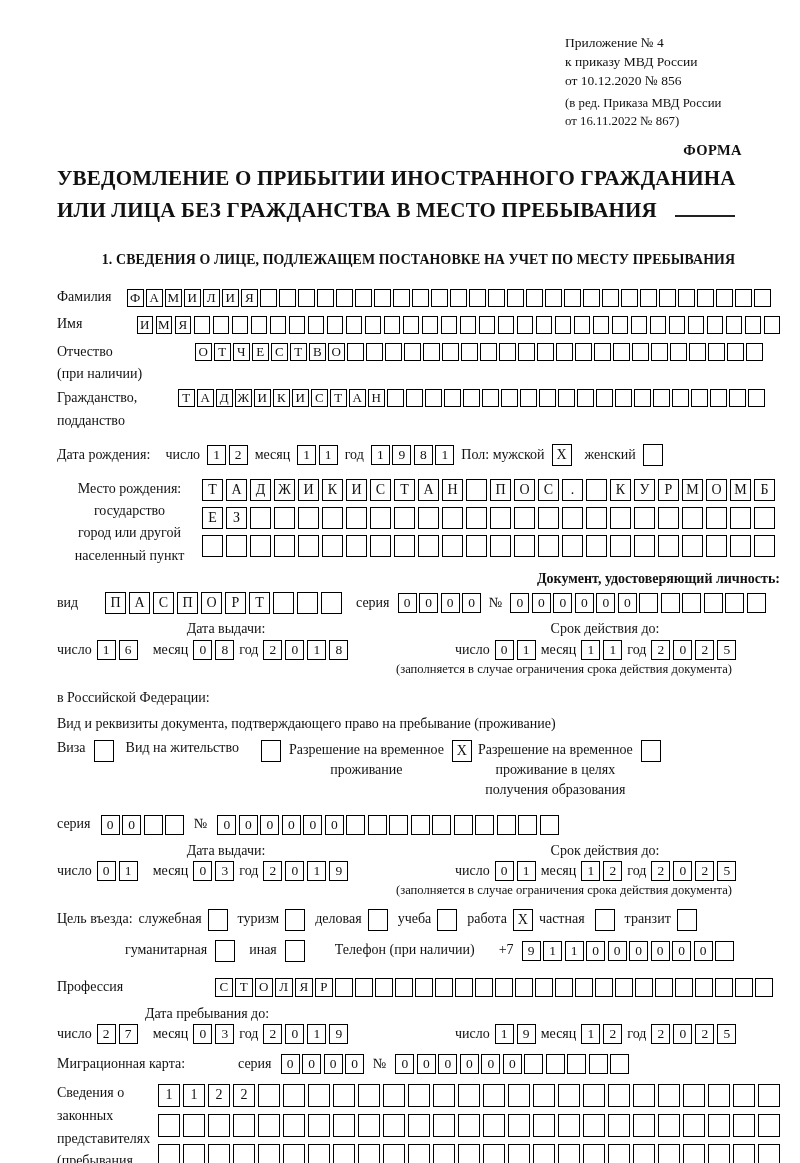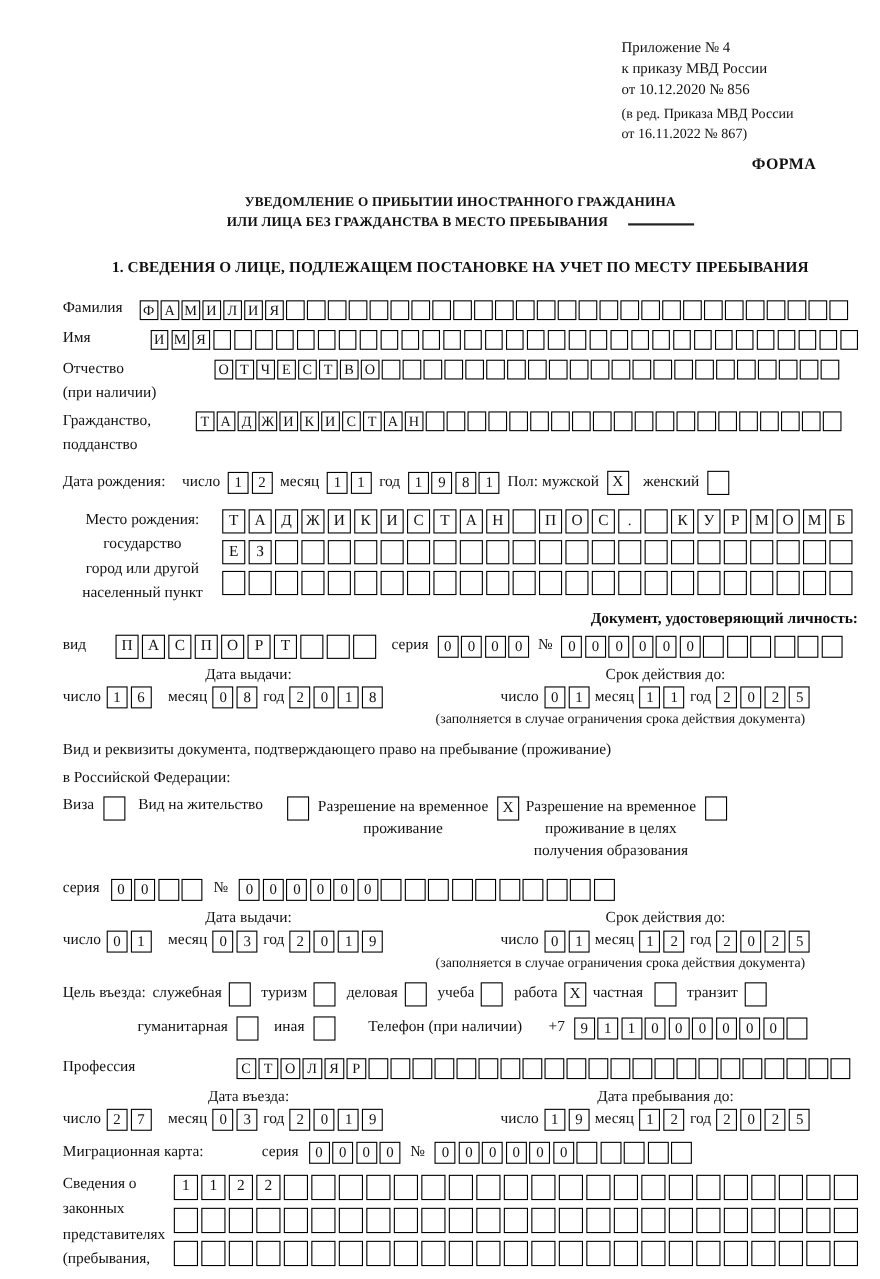--- a/index.html
+++ b/index.html
@@ -6,21 +6,21 @@
   .page{
     width:800px;height:1163px;box-sizing:border-box;position:relative;
     background:#fff;color:#111;overflow:hidden;
     font-family:"Liberation Serif","DejaVu Serif",serif;
     font-size:14px;line-height:1.2;
     padding:34px 20px 0 57px;
   }
   .appendix{margin-left:508px;font-size:13.5px;line-height:1.4;}
   .appendix .rev{margin-top:4px;font-size:12.8px;}
   .form-word{text-align:right;margin-right:38px;margin-top:12px;font-weight:bold;font-size:14.5px;letter-spacing:.4px;}
-  .doc-title{text-align:center;font-weight:bold;font-size:12px;line-height:1.55;margin-top:14px;letter-spacing:.2px;}
+  .doc-title{font-weight:bold;font-size:21px;line-height:1.55;margin-top:2px;letter-spacing:.2px;}
   .blank-line{display:inline-block;width:60px;border-bottom:2px solid #222;margin-left:18px;vertical-align:baseline;}
   .sec-heading{font-weight:bold;font-size:13.9px;margin-top:25px;text-align:center;letter-spacing:.1px;}
   .row{display:flex;align-items:center;}
   .lbl{white-space:nowrap;}
   .bx{display:flex;gap:2.5px;}
   .cbox{display:inline-block;box-sizing:border-box;border:1.5px solid #000;background:#fff;
         text-align:center;overflow:hidden;flex:0 0 auto;}
   .bx-s .cbox{width:16.5px;height:18px;line-height:15px;font-size:13px;}
   .bx-p .cbox{width:17.5px;height:19px;line-height:16px;font-size:13px;}
   .bx-m .cbox{width:19px;height:20px;line-height:17px;font-size:13.5px;}
@@ -422,22 +422,22 @@
           <span class="cbox">2</span>
           <span class="cbox">0</span>
           <span class="cbox">2</span>
           <span class="cbox">5</span>
         </span>
     </div>
   </div>
   <div class="note-right">(заполняется в случае ограничения срока действия документа)</div>
 
   <div style="margin-top:8px;line-height:1.8;">
+    <div>в Российской Федерации:</div>
     <div>Вид и реквизиты документа, подтверждающего право на пребывание (проживание)</div>
-    <div>в Российской Федерации:</div>
   </div>
 
   <div class="row" style="margin-top:4px;align-items:flex-start;">
     <span class="cb-item">
       <span class="lbl">Виза</span>
       <span class="bx bx-cb">
           <span class="cbox"></span>
         </span>
     </span>
     <span class="cb-item" style="margin-left:12px;">
@@ -627,21 +627,20 @@
         <span class="cbox"></span>
         <span class="cbox"></span>
         <span class="cbox"></span>
         <span class="cbox"></span>
         <span class="cbox"></span>
         <span class="cbox"></span>
       </span>
   </div>
 
   <div class="caprow" style="margin-top:9px;">
-    <div class="c1">Дата въезда:</div>
     <div class="c2">Дата пребывания до:</div>
   </div>
   <div class="row" style="margin-top:2px;">
     <div class="dgroup dg-left">
       <span class="lbl">число</span>
       <span class="bx bx-m">
           <span class="cbox">2</span>
           <span class="cbox">7</span>
         </span>
       <span class="lbl" style="margin-left:10px;">месяц</span>

